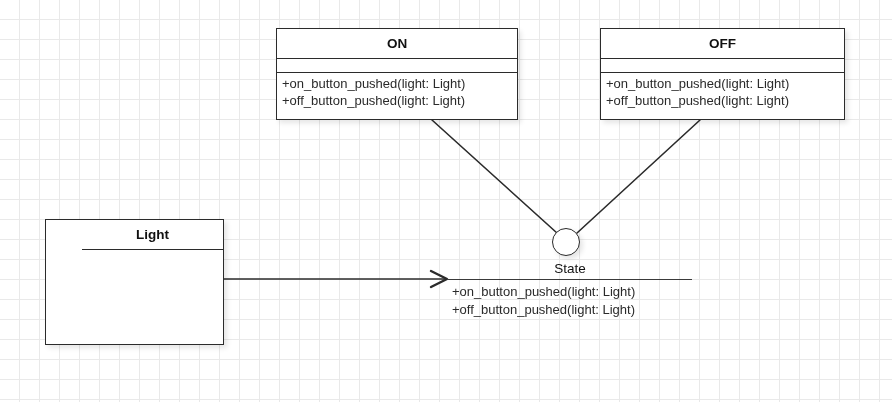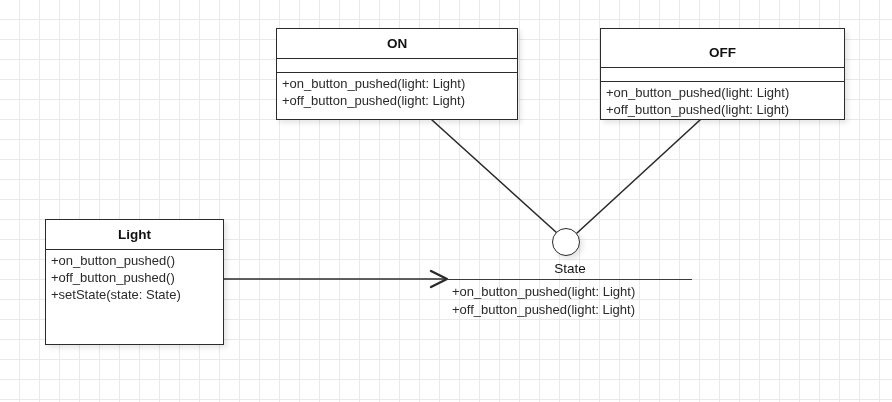--- a/index.html
+++ b/index.html
@@ -65,24 +65,24 @@
   .uml-compartment .member {
     display: block;
   }
 
   
   #class-on   { left: 276px; top: 28px; width: 242px; height: 92px; }
   #class-on   .uml-title { height: 30px; }
   #class-on   .attrs { height: 14px; padding: 0; }
   
   #class-off  { left: 600px; top: 28px; width: 245px; height: 92px; }
-  #class-off  .uml-title { height: 30px; margin-top: 9px; }
+  #class-off  .uml-title { height: 30px; }
   #class-off  .attrs { height: 14px; padding: 0; }
   
-  #class-light { left: 45px; top: 219px; width: 179px; height: 126px; }
+  #class-light { left: 45px; top: 219px; width: 179px; height: 126px; padding-left: 36px; }
   #class-light .uml-title { height: 30px; }
   #class-light .attrs { height: 26px; }
 
   
   #iface-state {
     position: absolute;
     left: 448px;
     top: 228px;
     width: 250px;
   }
@@ -159,25 +159,20 @@
     <div class="uml-title">OFF</div>
     <div class="uml-compartment attrs bordered"></div>
     <div class="uml-compartment ops">
       <span class="member">+on_button_pushed(light: Light)</span>
       <span class="member">+off_button_pushed(light: Light)</span>
     </div>
   </div>
 
   <div class="uml-class" id="class-light">
     <div class="uml-title">Light</div>
-    <div class="uml-compartment ops">
-      <span class="member">+on_button_pushed()</span>
-      <span class="member">+off_button_pushed()</span>
-      <span class="member">+setState(state: State)</span>
-    </div>
   </div>
 
   <div id="iface-state">
     <div class="ball"></div>
     <div class="iface-name">State</div>
     <div class="iface-rule"></div>
     <div class="iface-ops">
       <span class="member">+on_button_pushed(light: Light)</span>
       <span class="member">+off_button_pushed(light: Light)</span>
     </div>

